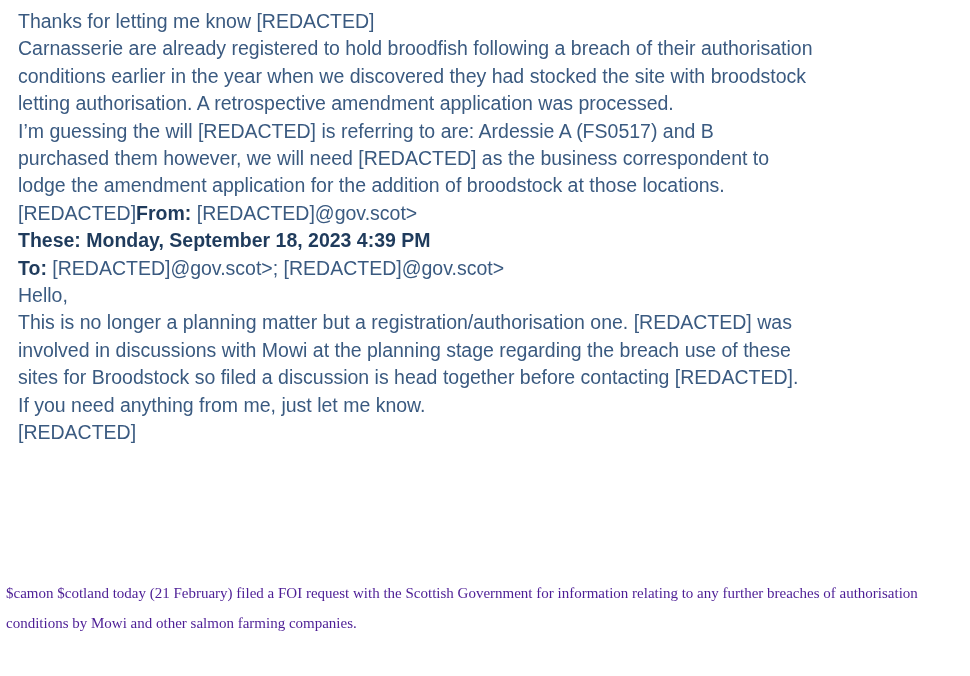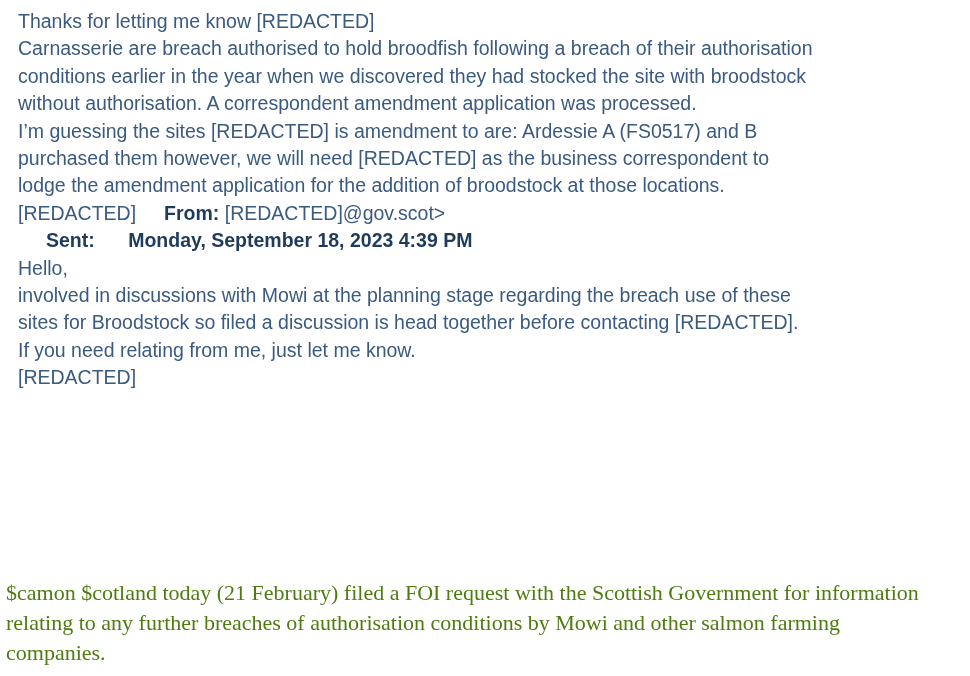--- a/index.html
+++ b/index.html
@@ -36,66 +36,67 @@
   }
   .email-para {
     color: #3a5a80;
   }
   .hdr-line {
     color: #3a5a80;
   }
   .hdr-label {
     font-weight: bold;
     color: #1f3b5c;
-    padding-left: 28px;
   }
   .sig {
     color: #3a5a80;
   }
   
   .closing {
     position: absolute;
     left: 6px;
     top: 578px;
     width: 930px;
     font-family: "Liberation Serif", serif;
-    font-size: 22px;
+    font-size: 15px;
     line-height: 30px;
-    color: #4d7c0f;
+    color: #4c1d95;
   }
   .closing p {
     margin: 0;
     white-space: pre-wrap;
   }
 </style>
 </head>
 <body>
 
 <div class="page">
 
   <div class="email-block">
 
     <p class="email-para">Thanks for letting me know [REDACTED]</p>
-    <p class="email-para">Carnasserie are breach authorised to hold broodfish following a breach of their authorisation</p>
+    <p class="email-para">Carnasserie are already registered to hold broodfish following a breach of their authorisation</p>
     <p class="email-para">conditions earlier in the year when we discovered they had stocked the site with broodstock</p>
-    <p class="email-para">without authorisation. A correspondent amendment application was processed.</p>
-    <p class="email-para">I’m guessing the sites [REDACTED] is amendment to are: Ardessie A (FS0517) and B</p>
+    <p class="email-para">letting authorisation. A retrospective amendment application was processed.</p>
+    <p class="email-para">I’m guessing the will [REDACTED] is referring to are: Ardessie A (FS0517) and B</p>
     <p class="email-para">purchased them however, we will need [REDACTED] as the business correspondent to</p>
     <p class="email-para">lodge the amendment application for the addition of broodstock at those locations.</p>
 
     <p class="hdr-line"><span class="sig">[REDACTED]</span><span class="hdr-label">From:</span><span> [REDACTED]@gov.scot&gt;</span></p>
 
-    <p class="hdr-line"><span class="hdr-label">Sent:</span><span class="hdr-label"> Monday, September 18, 2023 4:39 PM</span></p>
+    <p class="hdr-line"><span class="hdr-label">These:</span><span class="hdr-label"> Monday, September 18, 2023 4:39 PM</span></p>
 
+    <p class="hdr-line"><span class="hdr-label">To:</span><span> [REDACTED]@gov.scot&gt;; [REDACTED]@gov.scot&gt;</span></p>
 
 
     <p class="email-para">Hello,</p>
+    <p class="email-para">This is no longer a planning matter but a registration/authorisation one. [REDACTED] was</p>
     <p class="email-para">involved in discussions with Mowi at the planning stage regarding the breach use of these</p>
     <p class="email-para">sites for Broodstock so filed a discussion is head together before contacting [REDACTED].</p>
-    <p class="email-para">If you need relating from me, just let me know.</p>
+    <p class="email-para">If you need anything from me, just let me know.</p>
     <p class="email-para">[REDACTED]</p>
 
   </div>
 
   <div class="closing">
     <p>$camon $cotland today (21 February) filed a FOI request with the Scottish Government for information relating to any further breaches of authorisation conditions by Mowi and other salmon farming companies.</p>
   </div>
 
 </div>
 

